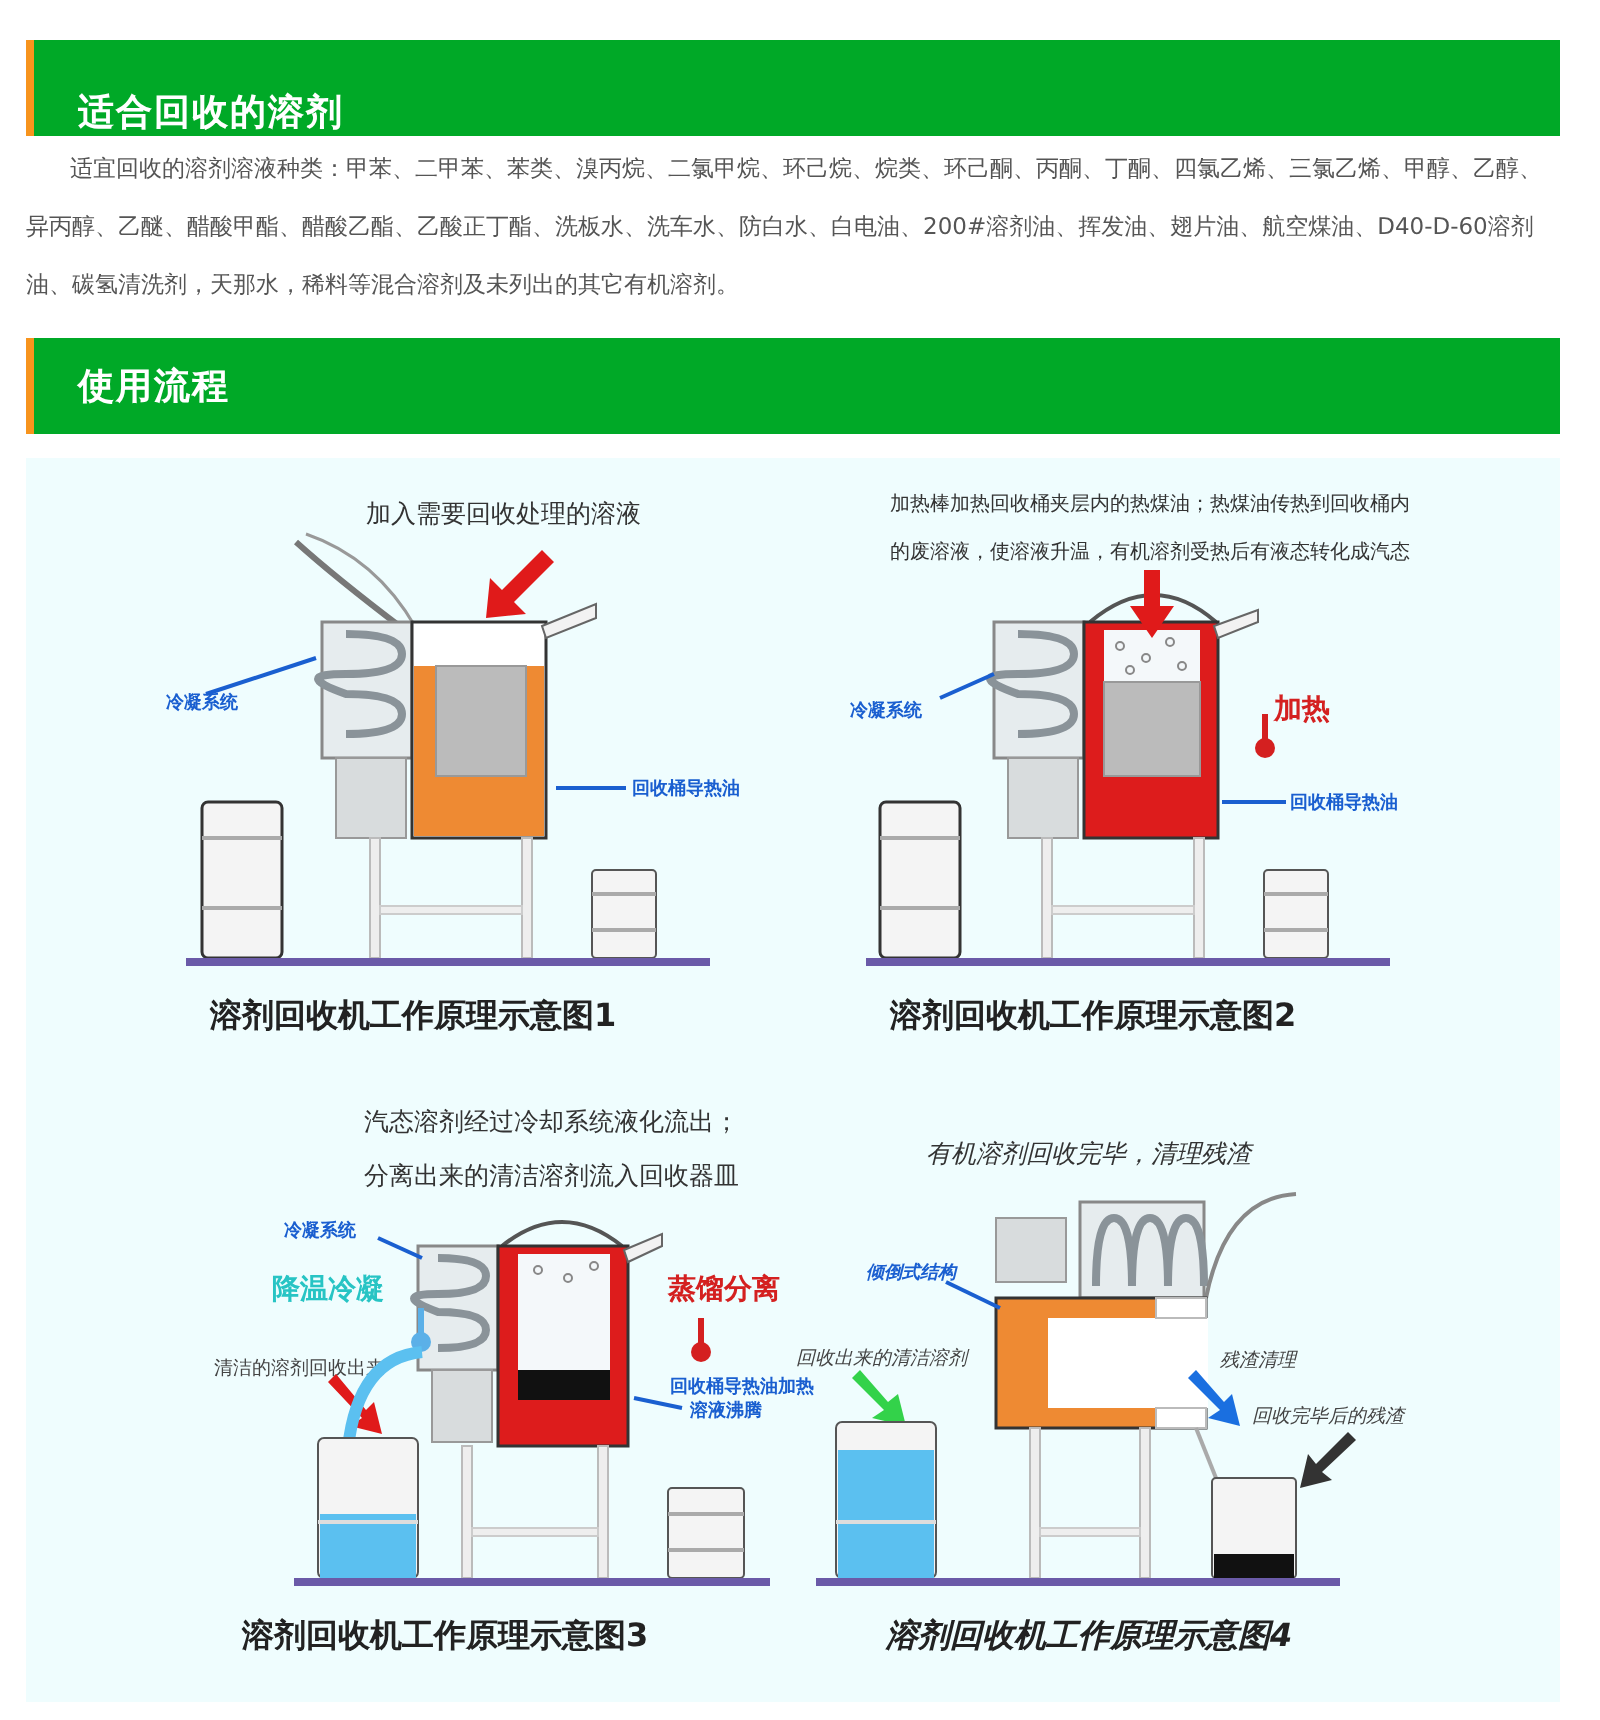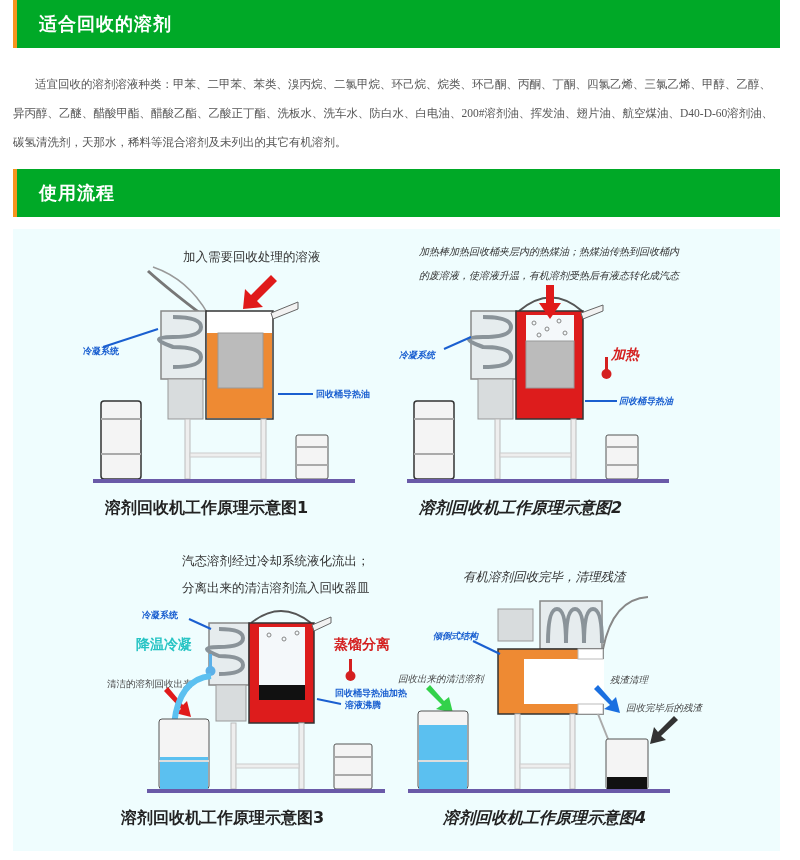--- a/index.html
+++ b/index.html
@@ -7,38 +7,37 @@
   body { font-family: "DejaVu Sans", "Liberation Sans", sans-serif; position: relative; }
 
   .section-header {
     position: absolute; left: 13px; width: 767px; height: 48px;
     background: #00a927; border-left: 4px solid #f7941d;
     display: flex; align-items: center; padding-left: 22px;
   }
   .section-header span {
     color: #ffffff; font-size: 18px; font-weight: bold; letter-spacing: 1px;
   }
-  #hdr1 { top: 0; }
+  #hdr1 { top: 20px; align-items: flex-end; }
   #hdr2 { top: 169px; }
 
   .intro {
     position: absolute; left: 13px; top: 70px; width: 767px;
     font-size: 11.5px; color: #555555; line-height: 29px;
     text-indent: 22px;
-    font-family: Liberation Serif, serif;
   }
 
   .panel {
     position: absolute; left: 13px; top: 229px; width: 767px; height: 622px;
     background: #effdfe;
   }
 
   .diagram { position: absolute; width: 380px; height: 310px; }
   #d1 { left: 0; top: 0; padding-left: 19px; }
-  #d2 { left: 366px; top: 0; font-style: italic; }
+  #d2 { left: 392px; top: 0; }
   #d3 { left: 16px; top: 310px; }
   #d4 { left: 385px; top: 310px; font-style: italic; }
 
   .diagram svg { position: absolute; left: 0; top: 0; }
   .cap-text { font-size: 12.5px; fill: #333; font-family: "DejaVu Sans", sans-serif; }
   .cap-text-sm { font-size: 10px; fill: #333; font-family: "DejaVu Sans", sans-serif; }
   .blue-label { font-size: 9px; fill: #1a5fd0; font-weight: bold; font-family: "DejaVu Sans", sans-serif; }
   .title-label { font-size: 16px; fill: #222; font-weight: bold; font-family: "DejaVu Sans", sans-serif; }
   .gray-label { font-size: 9.5px; fill: #444; font-family: "DejaVu Sans", sans-serif; }
   .red-big { font-size: 14px; fill: #d42020; font-weight: bold; font-family: "DejaVu Sans", sans-serif; }

